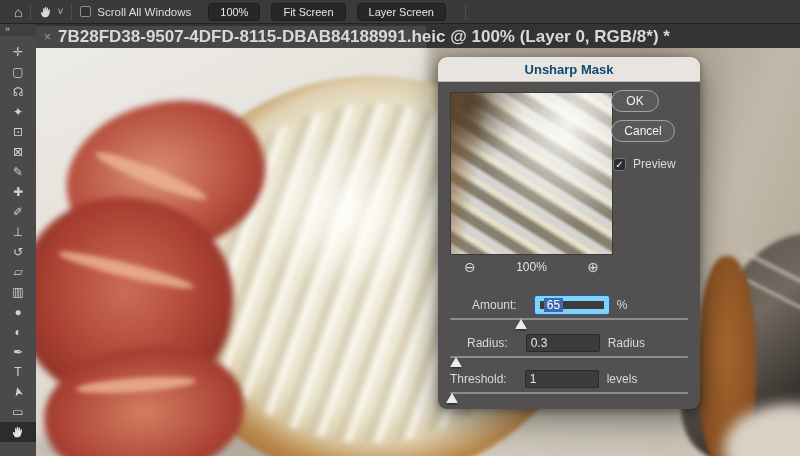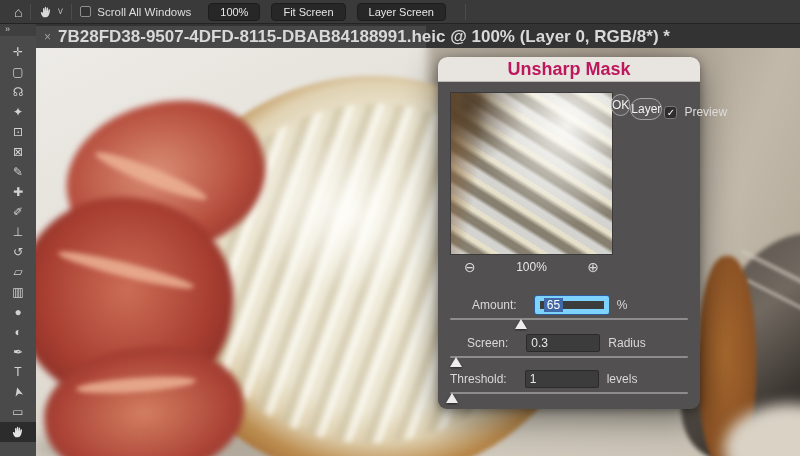--- a/index.html
+++ b/index.html
@@ -80,36 +80,36 @@
   .ph-crust { left:662px; top:208px; width:58px; height:215px; border-radius:46%;
     background:radial-gradient(ellipse at 45% 45%, #a7692f, #8a5124 65%, #74431d); filter:blur(2px); }
   .ph-plate-br { left:688px; top:356px; width:130px; height:90px; border-radius:50%;
     background:#d9d2c5; filter:blur(7px); }
 
   
   .dialog { position:absolute; left:402px; top:9px; width:262px; height:352px; border-radius:9px;
     background:#525050; box-shadow:0 12px 34px rgba(0,0,0,.45), 0 2px 8px rgba(0,0,0,.35);
     z-index:40; font-size:12px; color:#dcdcdc; }
   .dlg-title { height:25px; background:#e8e5e1; border-radius:9px 9px 0 0; display:flex;
-    align-items:center; justify-content:center; color:#be185d; font-weight:bold; font-size:18px;
+    align-items:center; justify-content:center; color:#0c4a6e; font-weight:bold; font-size:13px;
     border-bottom:1px solid #bdb9b4; }
   .preview-box { position:absolute; left:12px; top:35px; width:163px; height:163px;
     border:1px solid #3a3a3a; overflow:hidden;
     background:
       radial-gradient(ellipse at 72% 20%, rgba(255,255,252,.9), rgba(255,255,252,0) 55%),
       radial-gradient(ellipse at 10% 8%, rgba(74,56,36,.9), rgba(74,56,36,0) 28%),
       linear-gradient(100deg, #7d5730 0%, rgba(125,87,48,.55) 9%, rgba(125,87,48,0) 22%),
       repeating-linear-gradient(32deg, rgba(255,255,250,.75) 0 7px, rgba(187,175,144,.5) 11px 17px, #e6e0ca 22px 26px); }
   .zoom-row { position:absolute; left:12px; top:202px; width:163px; display:flex;
     align-items:center; justify-content:space-between; padding:0 14px; color:#e2e2e2; }
   .zoom-ico { font-size:14px; color:#dadada; }
   .zoom-val { font-size:12px; color:#e6e6e6; }
 
   .dlg-right { position:absolute; right:13px; top:33px; width:76px; display:flex;
-    flex-direction:row; align-items:center; }
+    flex-direction:column; }
   .pill { border:1px solid #a3a3a3; border-radius:11.5px; background:rgba(255,255,255,.05);
     color:#f2f2f2; font-size:12px; height:22px; display:flex; align-items:center; justify-content:center; }
   .btn-ok { width:48px; }
   .btn-cancel { width:64px; margin-top:8px; }
   .preview-check { margin-top:15px; display:flex; align-items:center; align-self:flex-start; margin-left:2px; }
   .cb-dark { width:13px; height:13px; background:#2e2e2e; border:1px solid #767676; border-radius:3px;
     color:#fff; font-size:10px; line-height:12px; text-align:center; margin-right:7px; }
 
   .row { position:absolute; left:10px; right:10px; height:20px; display:flex; align-items:center; }
   .row-amount { top:238px; padding-left:24px; }
@@ -255,41 +255,41 @@
       <div class="preview-box"></div>
 
       <div class="zoom-row">
         <span class="zoom-ico">⊖</span>
         <span class="zoom-val">100%</span>
         <span class="zoom-ico">⊕</span>
       </div>
 
       <div class="dlg-right">
         <button class="pill btn-ok">OK</button>
-        <button class="pill btn-cancel">Layer</button>
+        <button class="pill btn-cancel">Cancel</button>
         <div class="preview-check">
           <span class="cb-dark">✓</span>
           <span>Preview</span>
         </div>
       </div>
 
       <div class="row row-amount">
         <span class="fld-label">Amount:</span>
         <span class="fld focused">
             <span class="sel">65</span>
           </span>
         <span class="suffix">%</span>
       </div>
       <div class="slider sl-amount">
         <div class="track"></div>
         <div class="thumb" style="left: 30%;"></div>
       </div>
 
       <div class="row row-radius">
-        <span class="fld-label">Screen:</span>
+        <span class="fld-label">Radius:</span>
         <span class="fld">
             <span>0.3</span>
           </span>
         <span class="suffix">Radius</span>
       </div>
       <div class="slider sl-radius">
         <div class="track"></div>
         <div class="thumb" style="left: 3.5%;"></div>
       </div>
 

